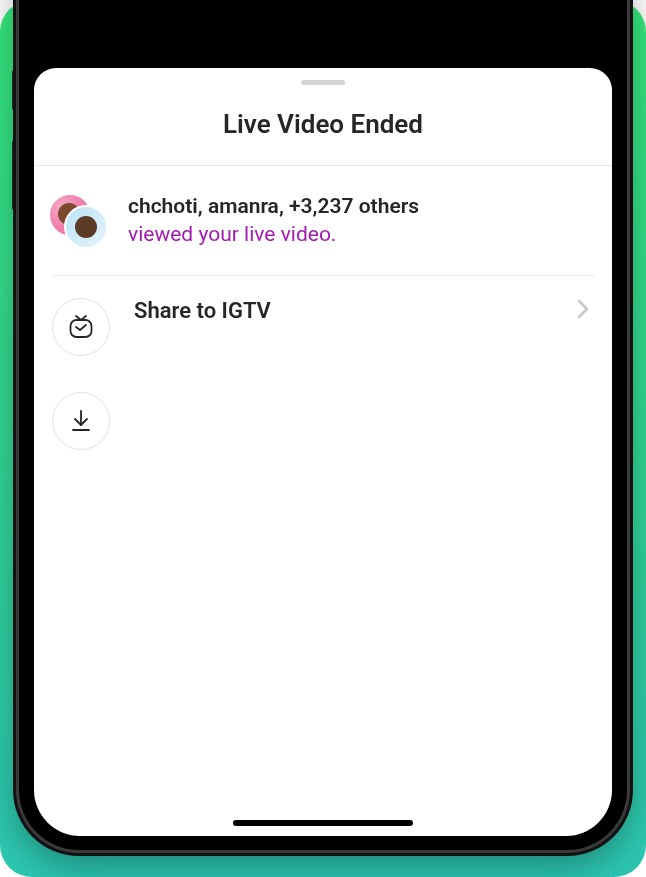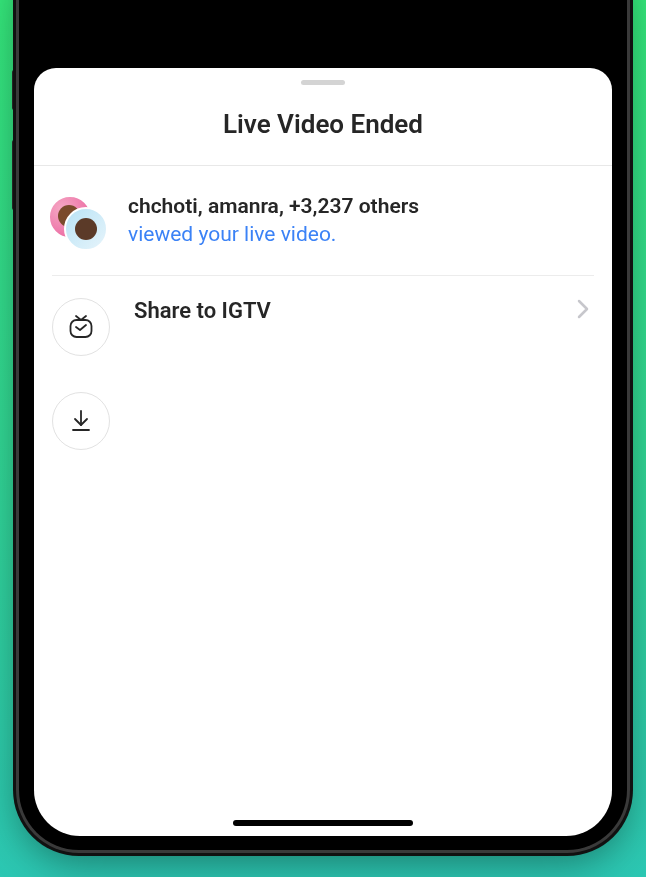--- a/index.html
+++ b/index.html
@@ -1,38 +1,38 @@
 <!DOCTYPE html>
 <html><head>
 <meta charset="utf-8">
 <style>
   html,body{margin:0;padding:0;width:646px;height:877px;overflow:hidden;font-family:-apple-system,BlinkMacSystemFont,"Segoe UI",Roboto,Helvetica,Arial,sans-serif;}
-  .bg{width:646px;height:877px;background:linear-gradient(180deg,#35e87b 0%,#32d895 50%,#2cc7b3 100%);position:relative;}
+  .bg{width:646px;height:877px;background:linear-gradient(180deg,#35e87b 0%,#32d895 50%,#2cc7b3 100%);position:relative;border-radius:32px;}
   .phone{position:absolute;left:19px;top:-60px;width:608px;height:910px;background:#000;border-radius:60px;box-shadow:0 0 0 3px #3a3a3a,0 0 0 6px #111,0 12px 40px rgba(0,0,0,.4);overflow:hidden;}
   .side-btn{position:absolute;background:#2b2b2b;border-radius:2px;}
   .side-l1{left:12px;top:70px;width:5px;height:40px;}
   .side-l2{left:12px;top:140px;width:5px;height:70px;}
   .side-r{right:13px;top:110px;width:6px;height:120px;}
   .screen{position:absolute;left:15px;top:14px;right:15px;bottom:14px;background:#000;border-radius:46px;overflow:hidden;}
   .notch{position:absolute;top:0;left:50%;transform:translateX(-50%);width:220px;height:95px;background:#000;border-radius:0 0 28px 28px;z-index:5;}
   .dim-thumb{position:absolute;top:0;left:50%;transform:translateX(-50%);width:210px;height:88px;background:#2a2a2a;border-radius:0 0 24px 24px;filter:blur(.3px);}
   .sheet{position:absolute;left:0;right:0;top:114px;bottom:0;background:#fff;border-radius:22px 22px 0 0;box-shadow:0 -2px 20px rgba(0,0,0,.3);}
   .grabber{width:44px;height:5px;background:#d4d4d4;border-radius:3px;margin:12px auto 0 auto;}
   .title{text-align:center;font-size:26px;font-weight:600;color:#262626;margin:24px 0 26px 0;}
   .hr{height:1px;background:#e8e8e8;}
-  .viewers{display:flex;align-items:flex-end;padding:26px 16px 26px 14px;}
+  .viewers{display:flex;align-items:center;padding:26px 16px 26px 14px;}
   .avatars{position:relative;width:60px;height:54px;flex:0 0 60px;}
   .av{position:absolute;width:40px;height:40px;border-radius:50%;border:2px solid #fff;overflow:hidden;}
   .av1{left:0;top:0;background:radial-gradient(circle at 30% 30%,#f6a8c4,#e85b9a);}
   .av1::after{content:"";position:absolute;left:8px;top:8px;width:22px;height:22px;border-radius:50%;background:#7a4a2b;}
   .av2{left:16px;top:12px;background:linear-gradient(135deg,#b9e3f5,#e6f4fb);}
   .av2::after{content:"";position:absolute;left:9px;top:9px;width:22px;height:22px;border-radius:50%;background:#5b3a28;}
   .viewers-text{margin-left:20px;line-height:1.35;}
   .vline1{font-size:21px;color:#262626;font-weight:600;}
-  .vline2{font-size:21px;color:#3b82f6;font-weight:400;}
+  .vline2{font-size:21px;color:#a21caf;font-weight:400;}
   .divider-inset{height:1px;background:#ececec;margin:0 18px;}
   .actions{padding:4px 10px 0 10px;}
   .action{display:flex;align-items:flex-start;padding:18px 12px 18px 8px;cursor:pointer;}
   .icn-wrap{width:56px;height:56px;border-radius:50%;border:1.5px solid #e2e2e2;display:flex;align-items:center;justify-content:center;flex:0 0 56px;background:#fff;}
   .action-label{margin-left:24px;font-size:22px;font-weight:600;color:#262626;flex:1;}
   .chev{color:#c7c7cc;}
   .home-ind{position:absolute;bottom:10px;left:50%;transform:translateX(-50%);width:180px;height:6px;background:#000;border-radius:4px;}
   svg{display:block;}
 </style>
 </head>

